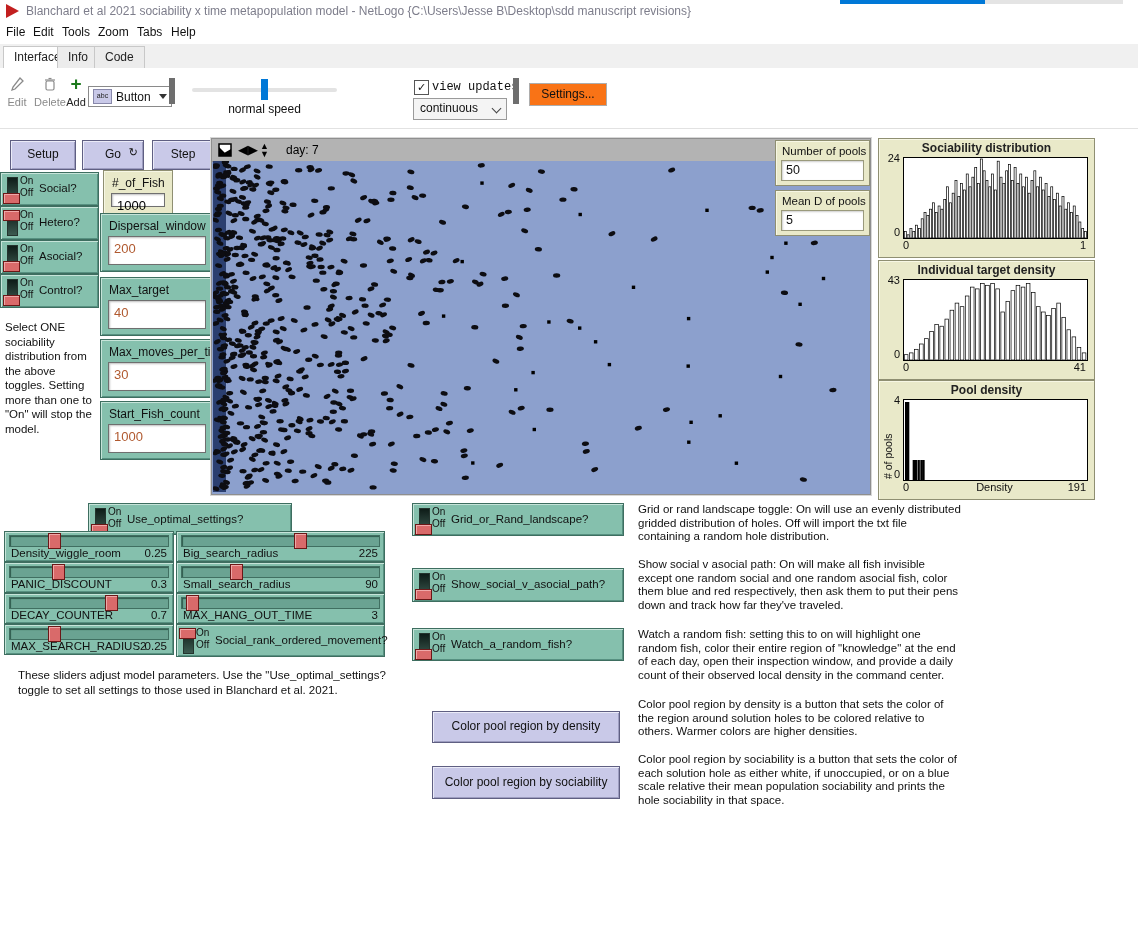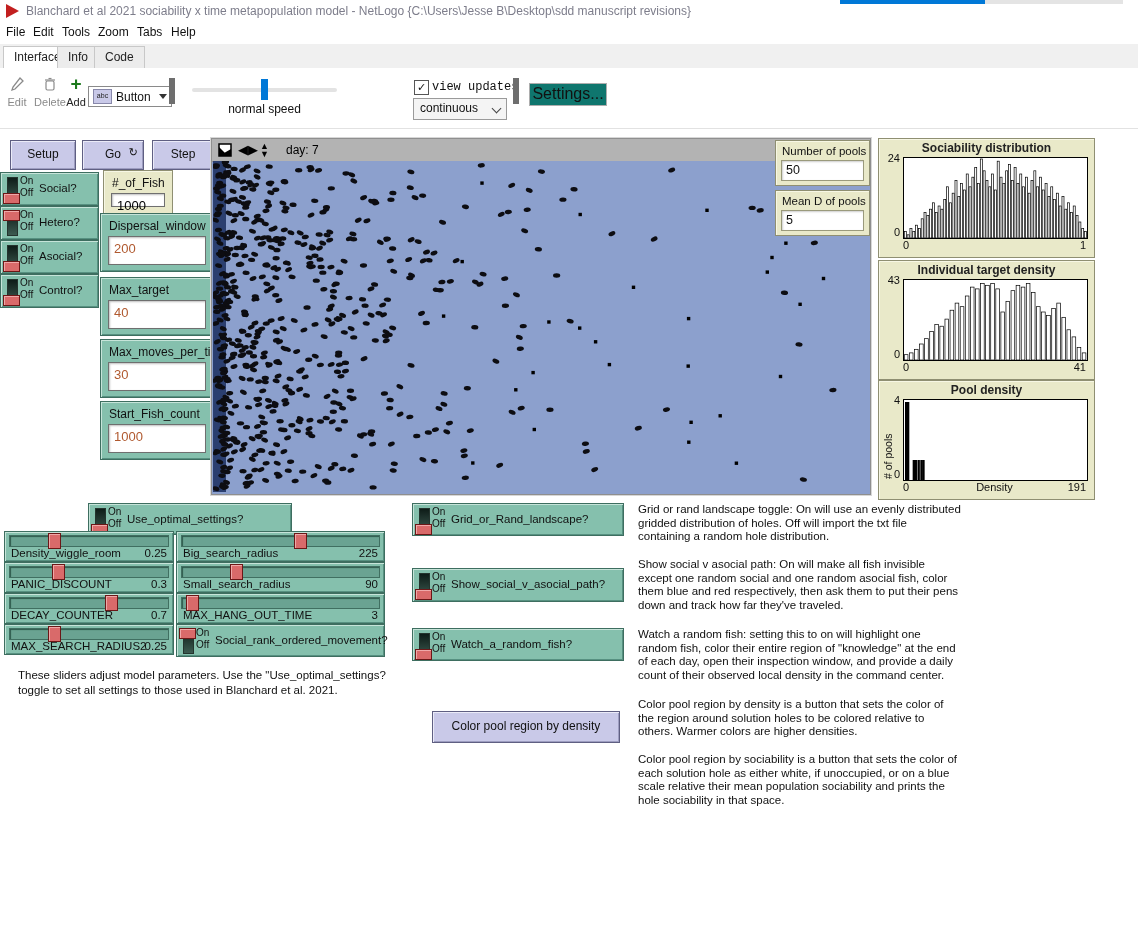--- a/index.html
+++ b/index.html
@@ -27,21 +27,21 @@
   .abc-chip{display:inline-block;width:17px;height:13px;background:#c9c9e8;border:1px solid #8888aa;font-size:7px;line-height:12px;text-align:center;color:#222;}
   .dd-arrow{margin-left:auto;width:0;height:0;border-left:4px solid transparent;border-right:4px solid transparent;border-top:5px solid #333;}
   .tb-divider{width:6px;height:26px;background:#6e6e6e;}
   .speed-track{left:192px;top:20px;width:145px;height:4px;background:#e3e3e3;border-radius:2px;}
   .speed-thumb{left:261px;top:11px;width:7px;height:21px;background:#0078d7;}
   .speed-label{left:192px;top:34px;width:145px;text-align:center;font-size:12px;color:#111;}
   .chk{left:414px;top:12px;width:13px;height:13px;background:#fff;border:1px solid #555;font-size:11px;line-height:12px;text-align:center;color:#111;}
   .chk-label{left:432px;top:12px;font-size:12px;color:#111;font-family:Liberation Mono, monospace;}
   .upd-dd{left:413px;top:30px;width:80px;height:20px;background:#f4f4f4;border:1px solid #9a9a9a;font-size:12px;color:#111;line-height:19px;padding:0 6px;}
   .chevron{position:absolute;right:6px;top:6px;width:6px;height:6px;border-right:1px solid #444;border-bottom:1px solid #444;transform:rotate(45deg);}
-  .settings-btn{left:529px;top:15px;width:76px;height:21px;background:#0f766e;border:1px solid #adadad;font-size:16px;color:#111;text-align:center;line-height:20px;}
+  .settings-btn{left:529px;top:15px;width:76px;height:21px;background:#f97316;border:1px solid #adadad;font-size:12px;color:#111;text-align:center;line-height:20px;}
   
   .nl-btn{background:#c9c9e8;border:1px solid #5f5f82;box-shadow:inset 1px 1px 0 #ebebf8,inset -1px -1px 0 #9d9dc0;font-size:12px;color:#111;text-align:center;}
   .nl-teal{background:#85c0ad;border:1px solid #3e6e60;box-shadow:inset 1px 1px 0 #c6e4d9,inset -1px -1px 0 #579181;}
   .nl-beige{background:#e9e9c9;border:1px solid #8f8f72;box-shadow:inset 1px 1px 0 #f7f7e4;}
   .go-icon{position:absolute;right:5px;bottom:3px;font-family:"DejaVu Sans",sans-serif;font-size:11px;color:#111;}
   .tg-slot{position:absolute;left:6px;top:4px;width:9px;height:23px;background:linear-gradient(#0e1c18,#3c5a50);border:1px solid #24342e;}
   .tg-knob{position:absolute;left:2px;width:15px;height:9px;background:#d96a6a;border:1px solid #6b1717;box-shadow:inset 1px 1px 0 #efa8a8;}
   .tg-knob.on{top:3px;}.tg-knob.off{top:20px;}
   .tg-on{position:absolute;left:19px;top:2px;font-size:10px;color:#111;}
   .tg-off{position:absolute;left:19px;top:14px;font-size:10px;color:#111;}
@@ -167,20 +167,21 @@
       <span class="tg-label">Asocial?</span>
     </div>
   <div class="abs nl-teal nl-toggle" style="left:0px;top:274px;width:97px;height:32px">
       <span class="tg-slot"></span>
       <span class="tg-knob off"></span>
       <span class="tg-on">On</span>
       <span class="tg-off">Off</span>
       <span class="tg-label">Control?</span>
     </div>
 
+  <div class="abs note" style="left:5px;top:320px;width:92px">Select ONE sociability distribution from the above toggles. Setting more than one to "On" will stop the model.</div>
 
   <div class="abs nl-beige nl-input" style="left:103px;top:170px;width:68px;height:42px">
       <span class="in-label">#_of_Fish</span>
       <span class="in-box">
         <span class="in-val ">1000</span>
       </span>
     </div>
   <div class="abs nl-teal nl-input" style="left:100px;top:213px;width:112px;height:57px">
       <span class="in-label">Dispersal_window</span>
       <span class="in-box">
@@ -1088,20 +1089,21 @@
     </div>
   <div class="abs nl-teal nl-toggle" style="left:412px;top:628px;width:210px;height:31px">
       <span class="tg-slot"></span>
       <span class="tg-knob off"></span>
       <span class="tg-on">On</span>
       <span class="tg-off">Off</span>
       <span class="tg-label">Watch_a_random_fish?</span>
     </div>
 
   <div class="abs nl-btn" style="left:432px;top:711px;width:186px;height:30px;line-height:29px">Color pool region by density</div>
+  <div class="abs nl-btn" style="left:432px;top:766px;width:186px;height:31px;line-height:30px">Color pool region by sociability</div>
 
   <div class="abs desc" style="left:638px;top:558px">Show social v asocial path: On will make all fish invisible except one random social and one random asocial fish, color them blue and red respectively, then ask them to put their pens down and track how far they've traveled.</div>
   <div class="abs desc" style="left:638px;top:503px">Grid or rand landscape toggle: On will use an evenly distributed gridded distribution of holes. Off will import the txt file containing a random hole distribution.</div>
   <div class="abs desc" style="left:638px;top:628px">Watch a random fish: setting this to on will highlight one random fish, color their entire region of "knowledge" at the end of each day, open their inspection window, and provide a daily count of their observed local density in the command center.</div>
   <div class="abs desc" style="left:638px;top:698px">Color pool region by density is a button that sets the color of the region around solution holes to be colored relative to others. Warmer colors are higher densities.</div>
   <div class="abs desc" style="left:638px;top:753px">Color pool region by sociability is a button that sets the color of each solution hole as either white, if unoccupied, or on a blue scale relative their mean population sociability and prints the hole sociability in that space.</div>
 
 </div>
 
 </body></html>

